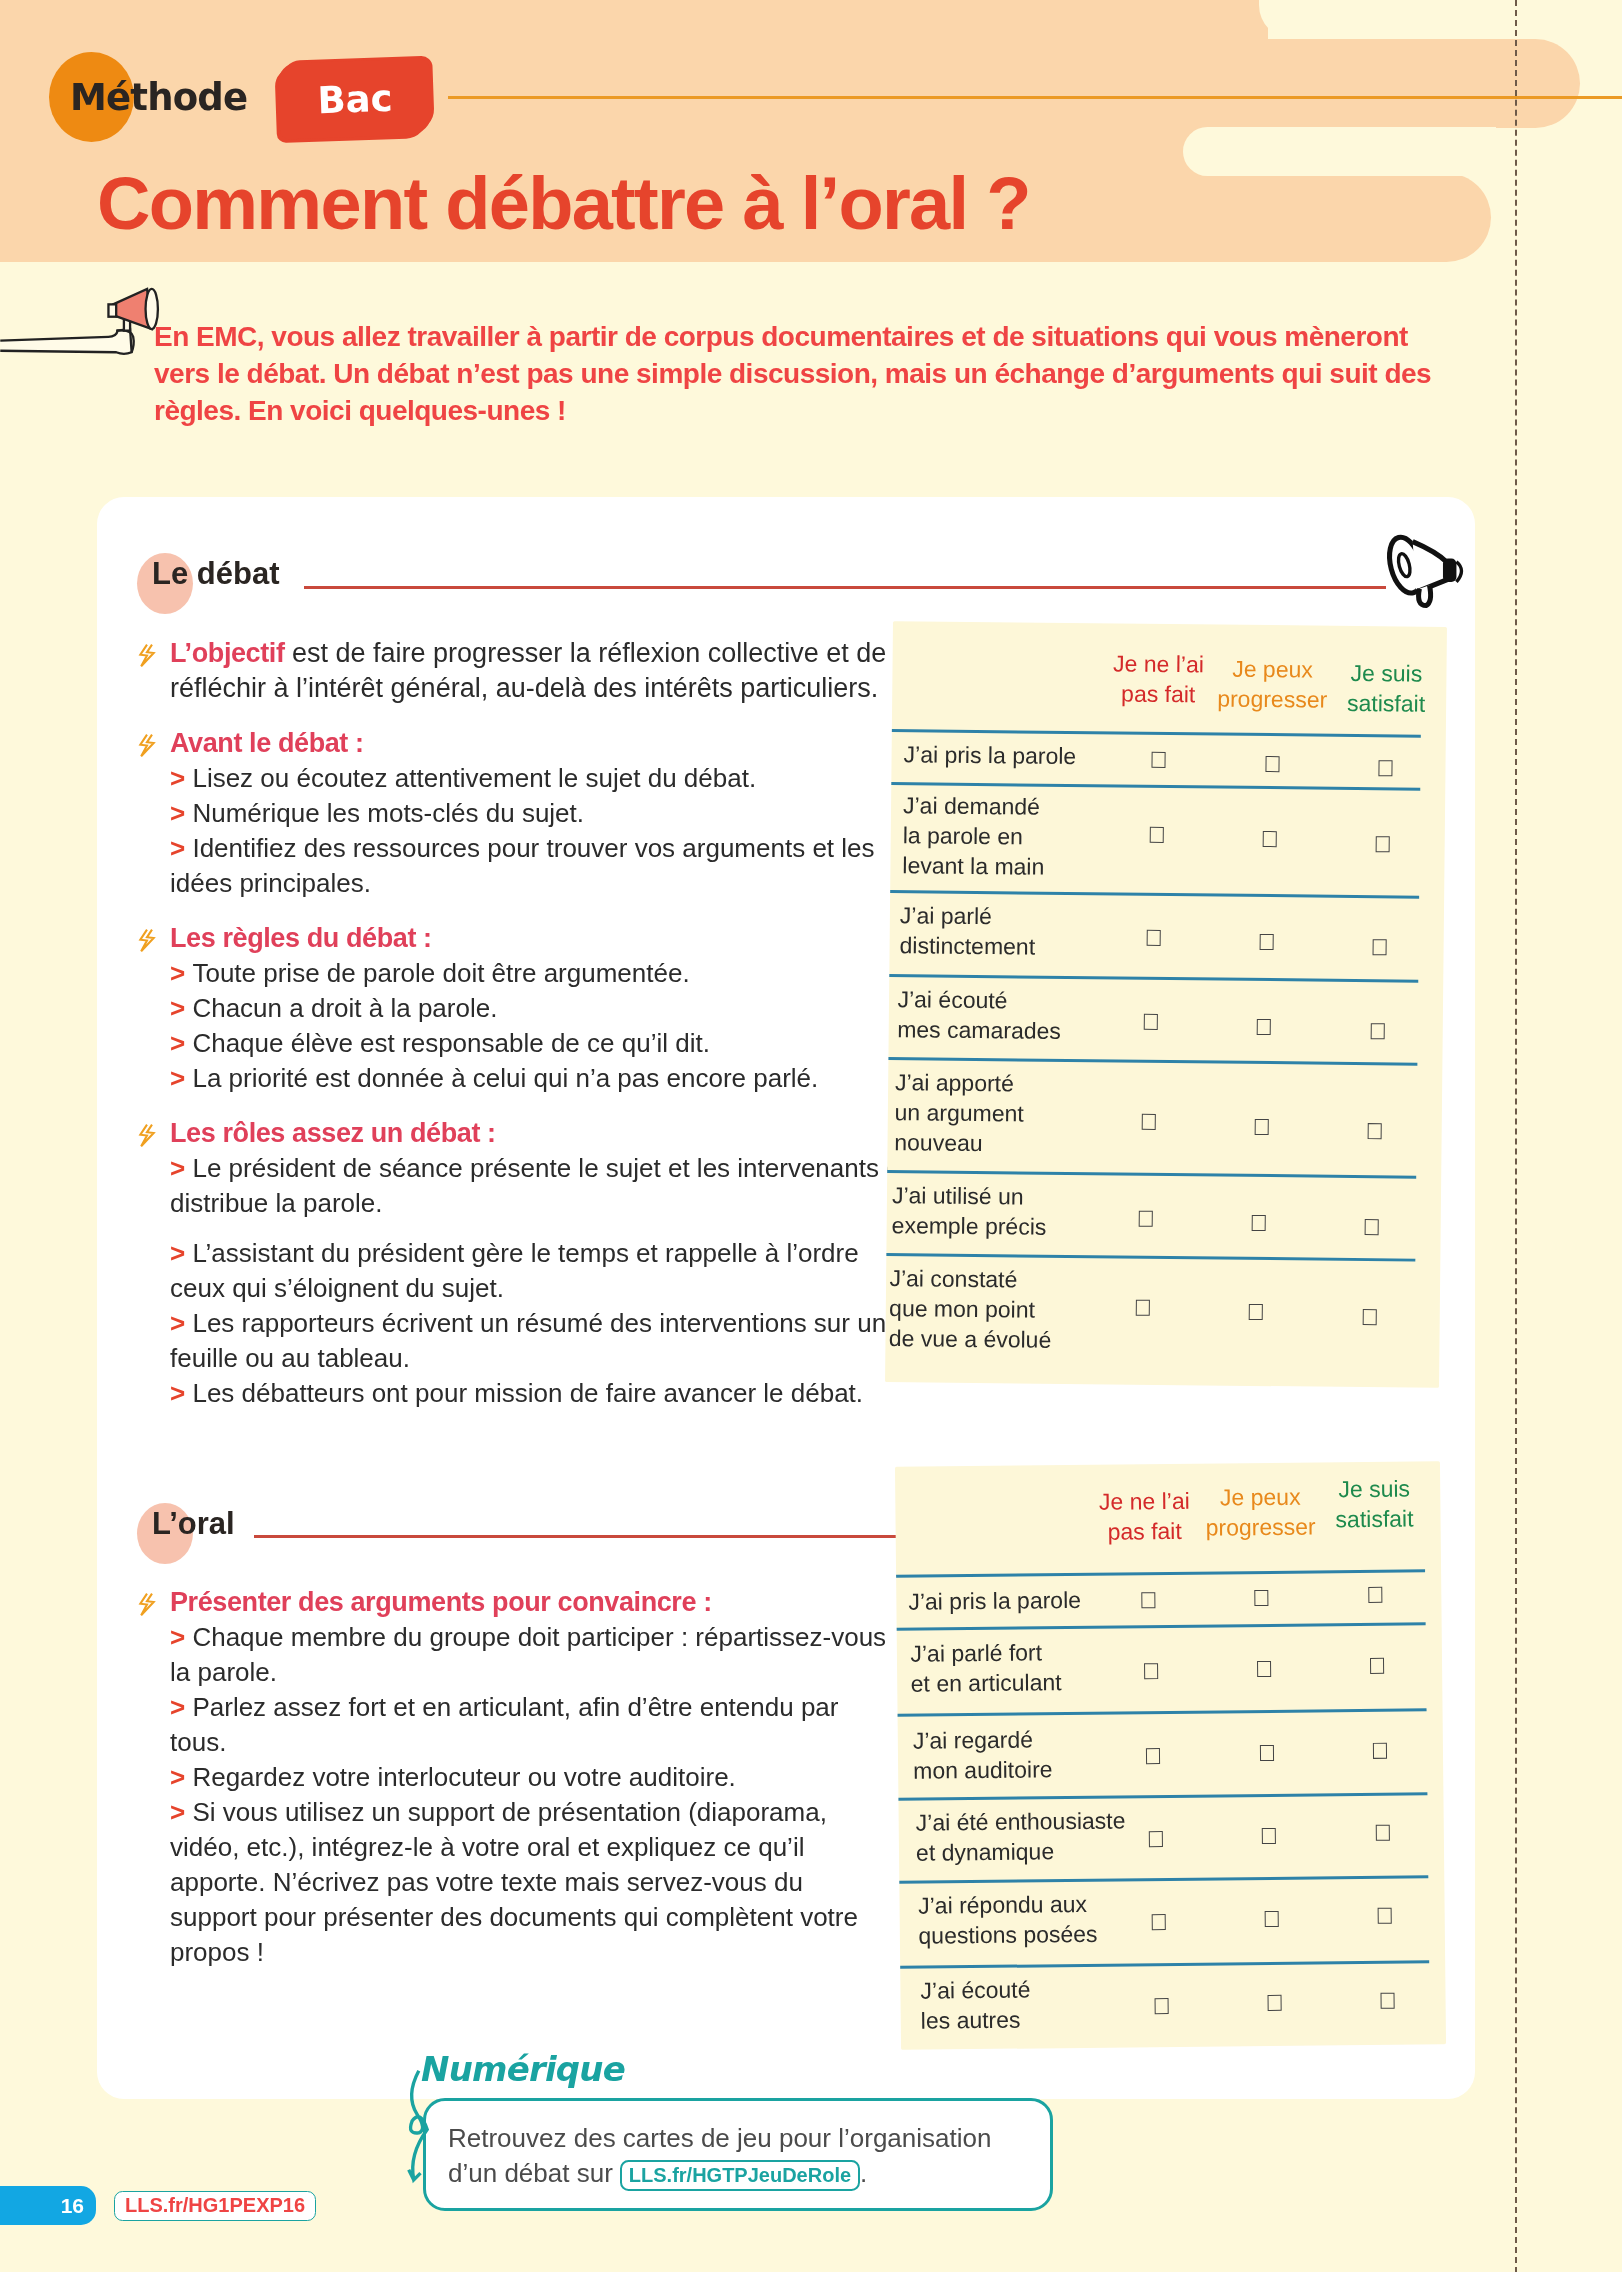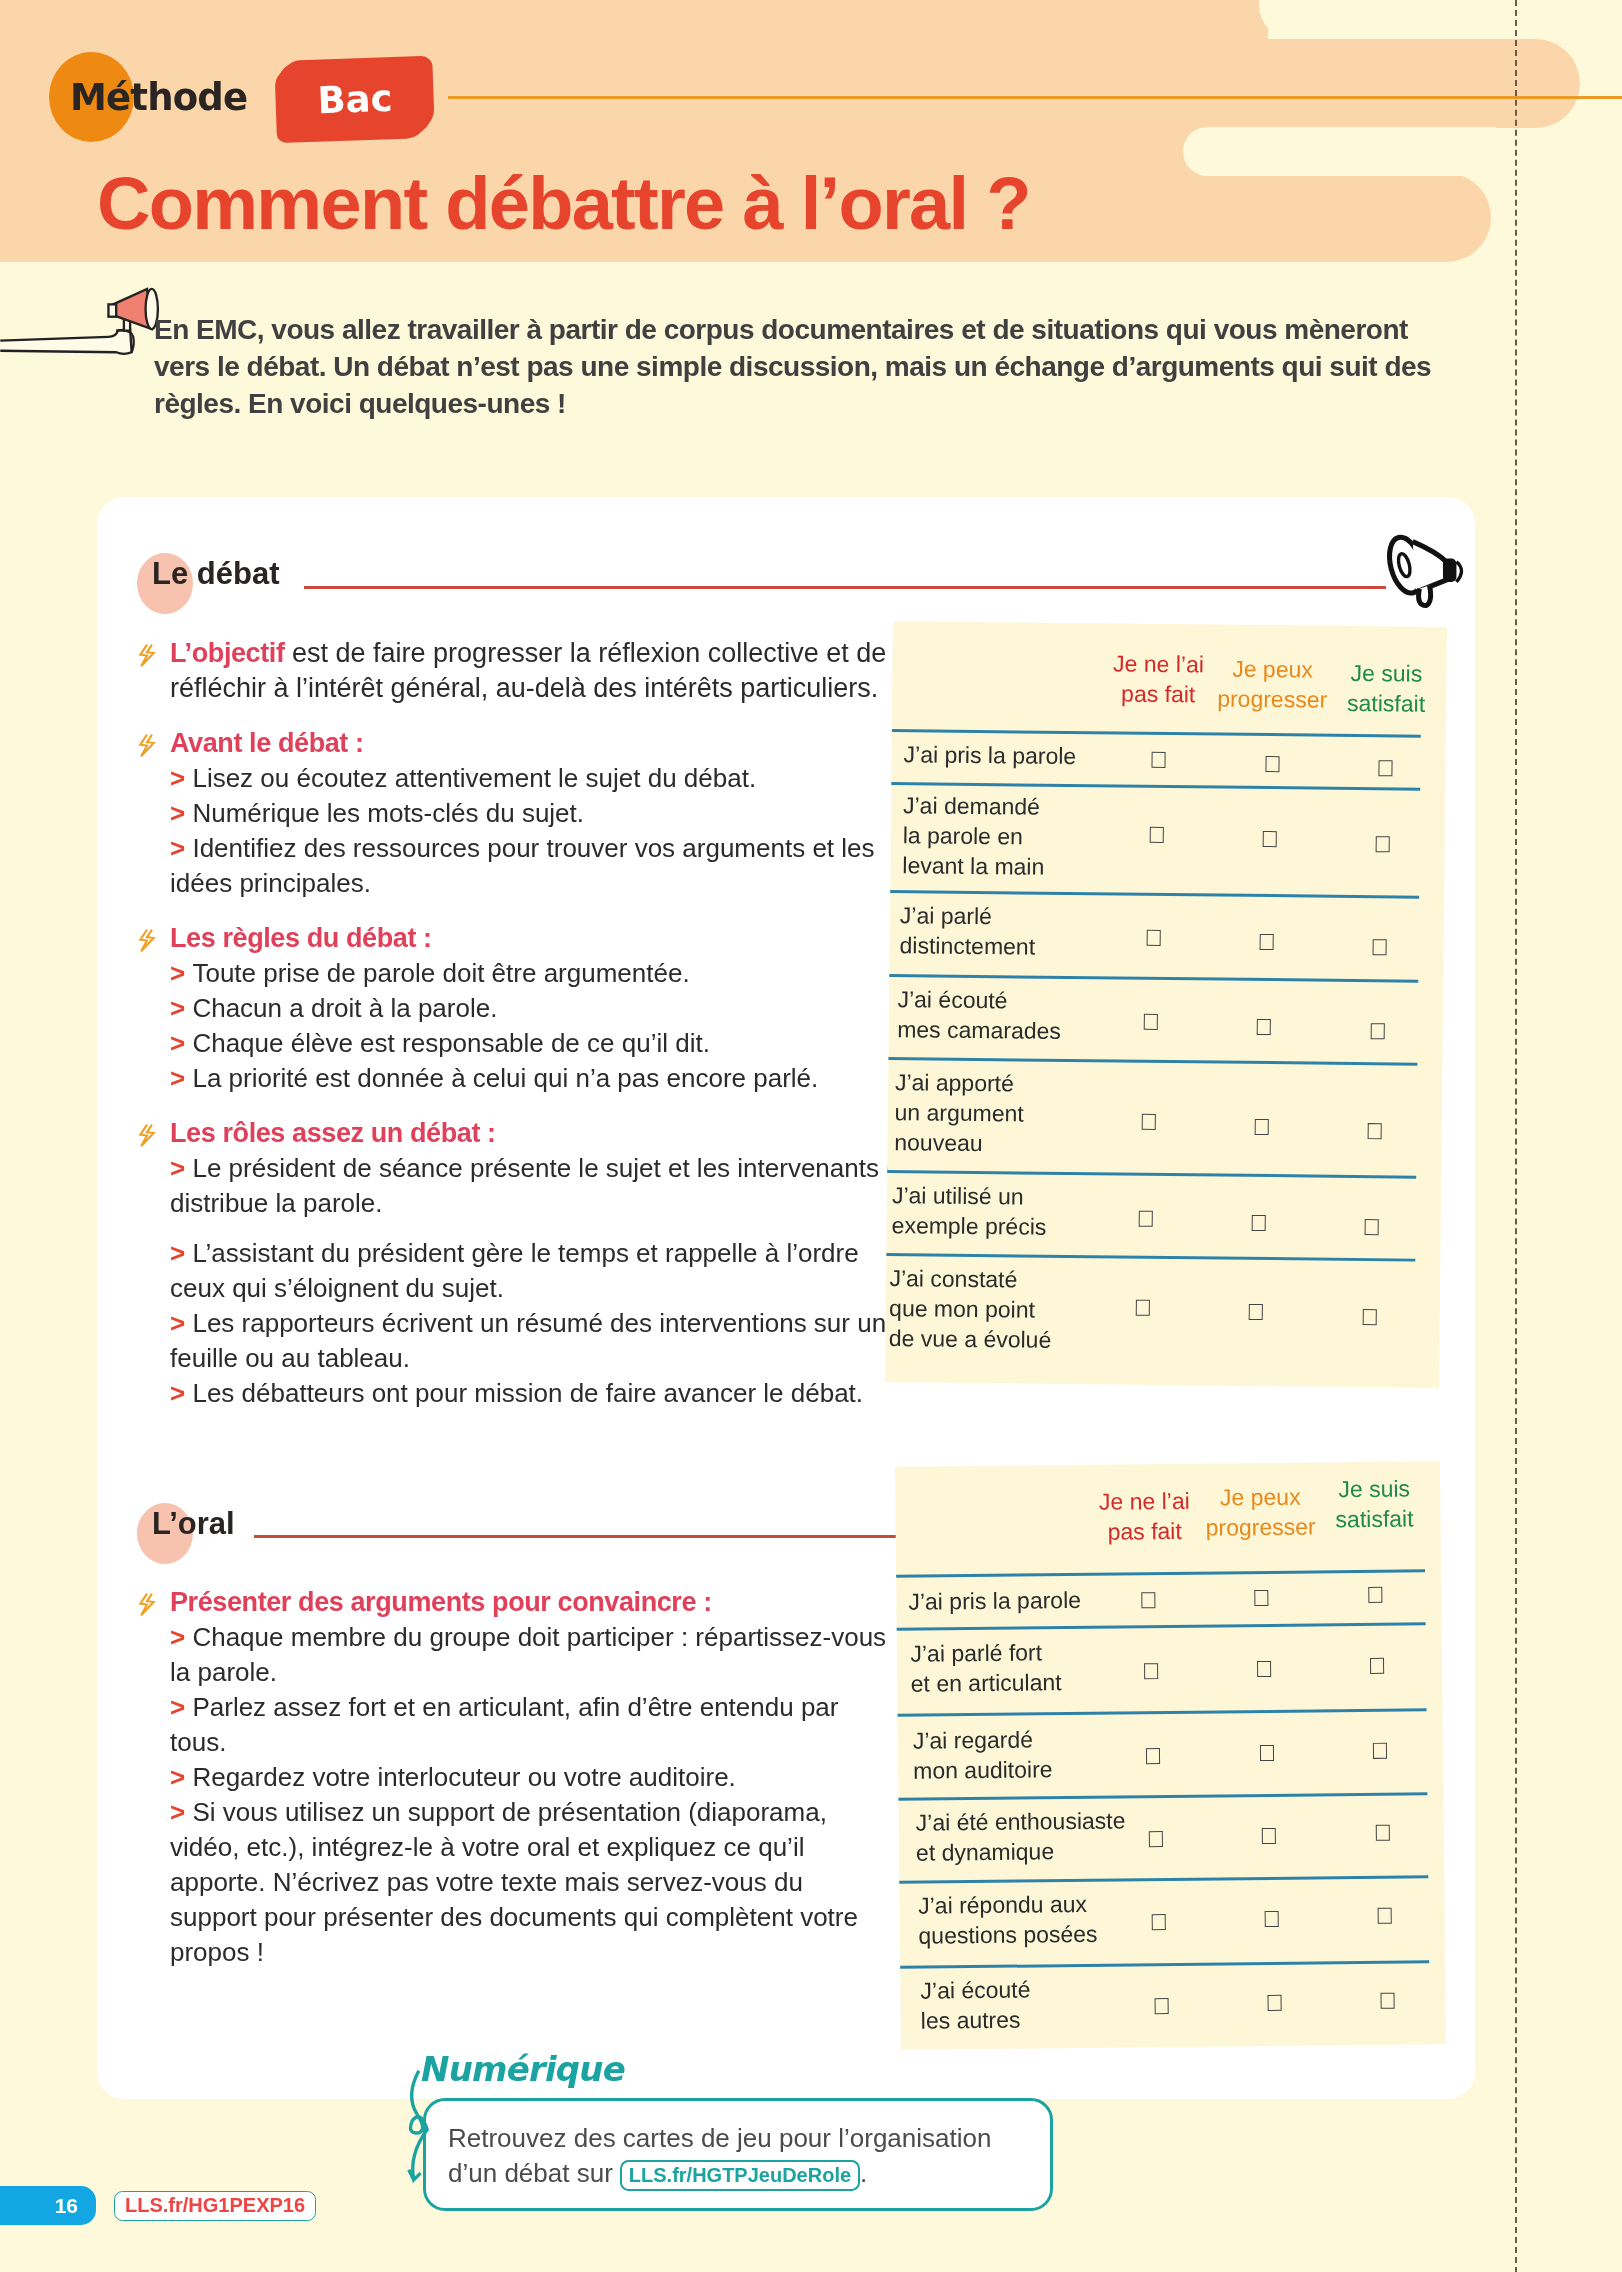--- a/index.html
+++ b/index.html
@@ -45,22 +45,22 @@
     font-family: "Liberation Sans", sans-serif; letter-spacing: -1.7px;
   }
   .dashed-rule {
     position: absolute; left: 1515px; top: 0; width: 0; height: 2273px;
     border-left: 2.5px dashed #6e5a48;
   }
 
   
   .intro-illustration { position: absolute; left: 0; top: 275px; width: 186px; height: 85px; }
   .intro-text {
-    position: absolute; left: 154px; top: 311px; width: 1302px;
-    font-size: 28px; line-height: 37px; font-weight: 700; color: #404040;
+    position: absolute; left: 154px; top: 318px; width: 1302px;
+    font-size: 28px; line-height: 37px; font-weight: 700; color: #ef4444;
     letter-spacing: -0.5px;
   }
 
   
   .card {
     position: absolute; left: 97px; top: 497px; width: 1378px; height: 1602px;
     background: #ffffff; border-radius: 27px;
   }
 
   .section-heading { position: absolute; display: flex; align-items: center; }
@@ -120,21 +120,21 @@
   .num-link {
     display: inline-block; border: 2.5px solid #1aa3a1; border-radius: 8.5px; padding: 0 6.8px;
     font-size: 20px; font-weight: 700; color: #1aa3a1; line-height: 27px; vertical-align: middle;
   }
   .num-curl { position: absolute; left: 402px; top: 2062px; width: 42px; height: 135px; }
 
   
   .page-num {
     position: absolute; left: 0; top: 2186px; width: 96px; height: 39px;
     background: #12a7e3; border-radius: 0 15px 15px 0;
-    color: #fff; font-weight: 700; font-size: 21px; line-height: 39px; text-align: right; padding-right: 18px;
+    color: #fff; font-weight: 700; font-size: 21px; line-height: 39px; text-align: right; padding-right: 12px;
   }
   .footer-link {
     position: absolute; left: 114px; top: 2191px; height: 30px; padding: 0 10px;
     border: 1.7px solid #1aa3a1; border-radius: 8.5px; background: #fff;
     color: #ef4444; font-weight: 700; font-size: 20px; line-height: 27px;
   }
 </style>
 </head>
 <body>
 

